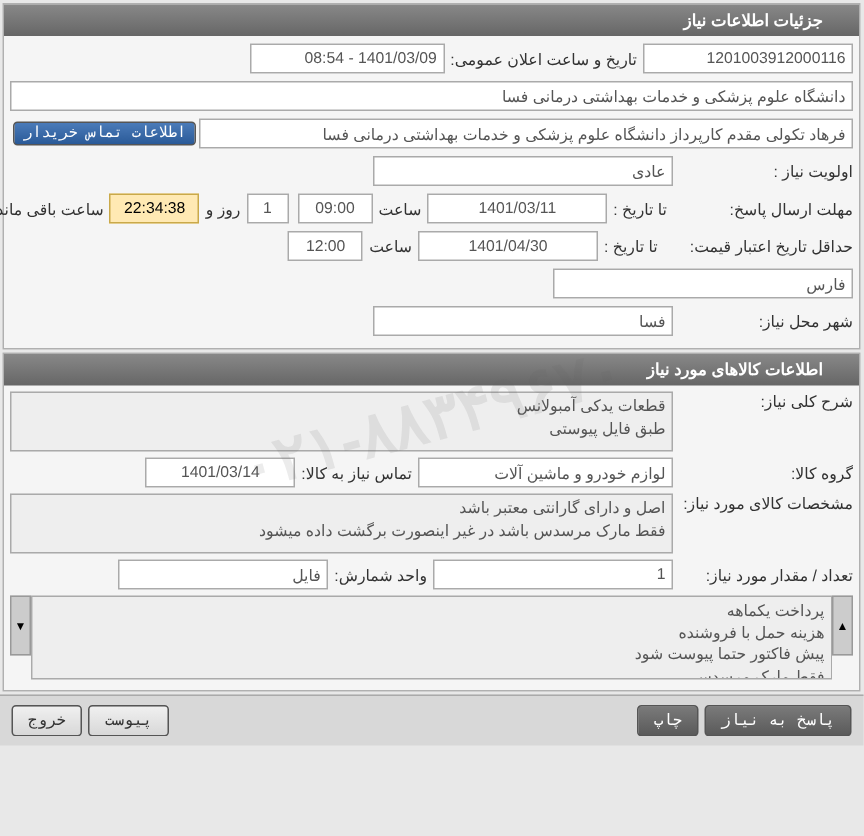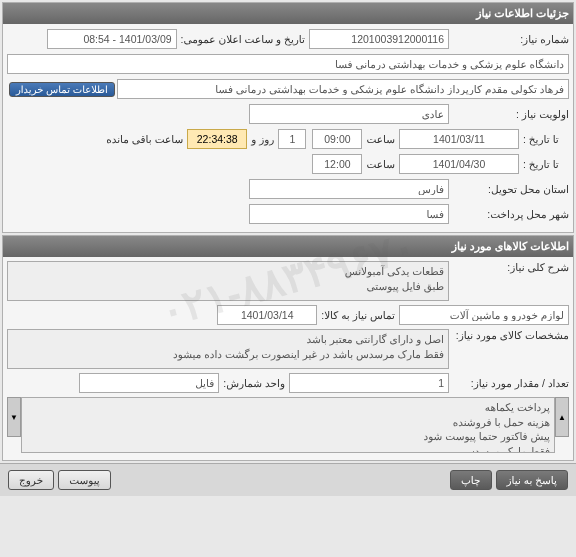--- a/index.html
+++ b/index.html
@@ -13,21 +13,21 @@
   overflow: hidden;
 }
 .panel {
   border: 1px solid #b0b0b0;
   margin: 2px;
   background: #f5f5f5;
 }
 .panel-header {
   background: linear-gradient(to bottom, #888, #666);
   color: #fff;
-  padding: 4px 4px;
+  padding: 4px 24px;
   font-size: 11px;
   font-weight: bold;
 }
 .panel-body {
   padding: 4px;
 }
 .row {
   display: flex;
   align-items: center;
   margin-bottom: 3px;
@@ -59,21 +59,21 @@
 textarea {
   height: 40px;
   resize: none;
   line-height: 1.4;
 }
 .readonly {
   background: #eee;
   color: #555;
 }
 .btn {
-  font-family: Liberation Sans, sans-serif;
+  font-family: Liberation Mono, monospace;
   font-size: 10.5px;
   padding: 3px 10px;
   background: linear-gradient(to bottom, #7a7a7a, #5a5a5a);
   color: #fff;
   border: 1px solid #555;
   border-radius: 3px;
   cursor: pointer;
   margin: 0 2px;
 }
 .btn-light {
@@ -125,82 +125,83 @@
 </head>
 <body>
 
 <div class="watermark">۰۲۱-۸۸۳۴۹۶۷۰</div>
 
 <div class="panel">
   <div class="panel-header">جزئیات اطلاعات نیاز</div>
   <div class="panel-body">
 
     <div class="row">
-      <div class="label">شماره نیاز:</div>
       <input type="text" class="readonly" readonly="" style="width: 140px;" value="1201003912000116">
       <div class="label2">تاریخ و ساعت اعلان عمومی:</div>
       <input type="text" class="readonly" readonly="" style="width: 130px;" value="1401/03/09 - 08:54">
     </div>
 
     <div class="row">
       <input type="text" class="readonly" readonly="" style="flex: 1 1 0%;" value="دانشگاه علوم پزشکی و خدمات بهداشتی درمانی فسا">
     </div>
 
     <div class="row">
       <input type="text" class="readonly" readonly="" style="flex: 1 1 0%;" value="فرهاد تکولی مقدم کارپرداز دانشگاه علوم پزشکی و خدمات بهداشتی درمانی فسا">
       <button class="btn btn-small" style="background:linear-gradient(to bottom,#4a7ab8,#2a5a98);">اطلاعات تماس خریدار</button>
     </div>
 
     <div class="row">
       <div class="label">اولویت نیاز :</div>
       <input type="text" class="readonly" readonly="" style="width: 200px;" value="عادی">
     </div>
 
     <div class="row">
+      <div class="label">مهلت ارسال پاسخ:</div>
       <div class="label2" style="width:50px">تا تاریخ :</div>
       <input type="text" class="readonly" readonly="" style="width: 120px; text-align: center;" value="1401/03/11">
       <div class="label2">ساعت</div>
       <input type="text" class="readonly" readonly="" style="width: 50px; text-align: center;" value="09:00">
       <input type="text" class="readonly" readonly="" style="width: 28px; text-align: center; margin-right: 6px;" value="1">
       <div class="label2">روز و</div>
       <input type="text" readonly="" style="width: 60px; text-align: center; background: rgb(255, 233, 179); border-color: rgb(201, 169, 74);" value="22:34:38">
       <div class="label2">ساعت باقی مانده</div>
     </div>
 
     <div class="row">
+      <div class="label">حداقل تاریخ اعتبار قیمت:</div>
       <div class="label2" style="width:50px">تا تاریخ :</div>
       <input type="text" class="readonly" readonly="" style="width: 120px; text-align: center;" value="1401/04/30">
       <div class="label2">ساعت</div>
       <input type="text" class="readonly" readonly="" style="width: 50px; text-align: center;" value="12:00">
     </div>
 
     <div class="row">
-      <div class="label">استان محل تحویل:</div>
       <input type="text" class="readonly" readonly="" style="width: 200px;" value="فارس">
     </div>
 
     <div class="row">
-      <div class="label">شهر محل پرداخت:</div>
+      <div class="label">شهر محل نیاز:</div>
       <input type="text" class="readonly" readonly="" style="width: 200px;" value="فسا">
     </div>
 
   </div>
 </div>
 
 <div class="panel">
   <div class="panel-header">اطلاعات کالاهای مورد نیاز</div>
   <div class="panel-body">
 
     <div class="row" style="align-items:flex-start">
       <div class="label">شرح کلی نیاز:</div>
       <textarea class="readonly" readonly="" style="flex: 1 1 0%;">قطعات یدکی آمبولانس
 طبق فایل پیوستی</textarea>
     </div>
 
     <div class="row">
+      <div class="label">گروه کالا:</div>
       <input type="text" class="readonly" readonly="" style="width: 170px;" value="لوازم خودرو و ماشین آلات">
       <div class="label2">تماس نیاز به کالا:</div>
       <input type="text" class="readonly" readonly="" style="width: 100px; text-align: center;" value="1401/03/14">
     </div>
 
     <div class="row" style="align-items:flex-start">
       <div class="label">مشخصات کالای مورد نیاز:</div>
       <textarea class="readonly" readonly="" style="flex: 1 1 0%;">اصل و دارای گارانتی معتبر باشد
 فقط مارک مرسدس باشد در غیر اینصورت برگشت داده میشود</textarea>
     </div>

